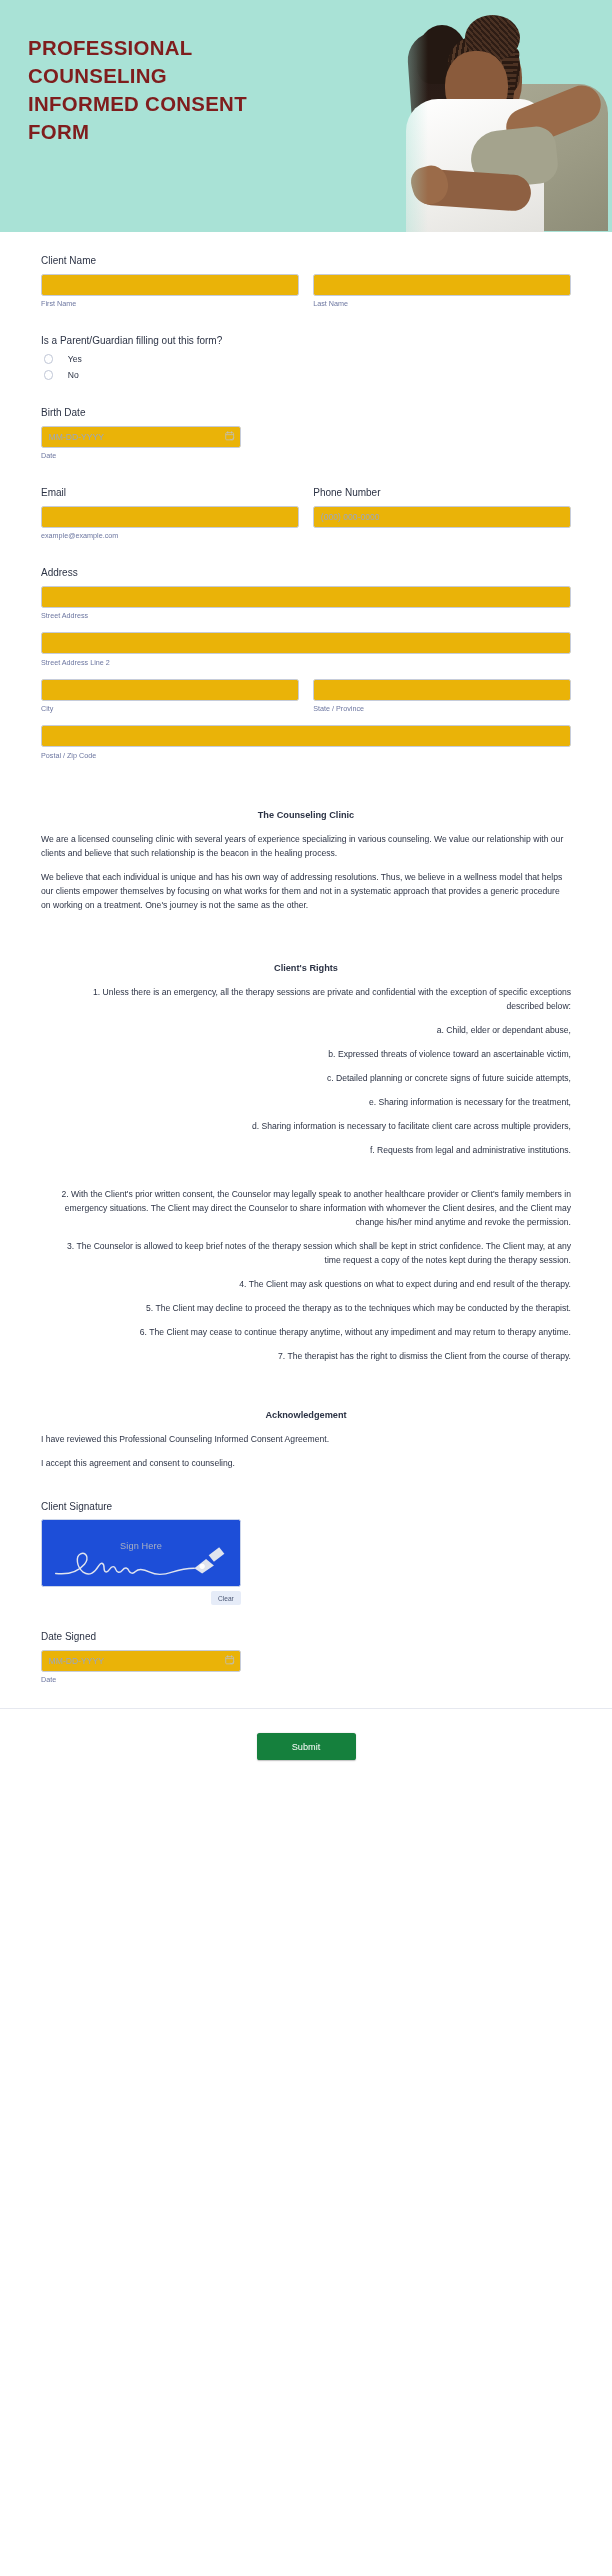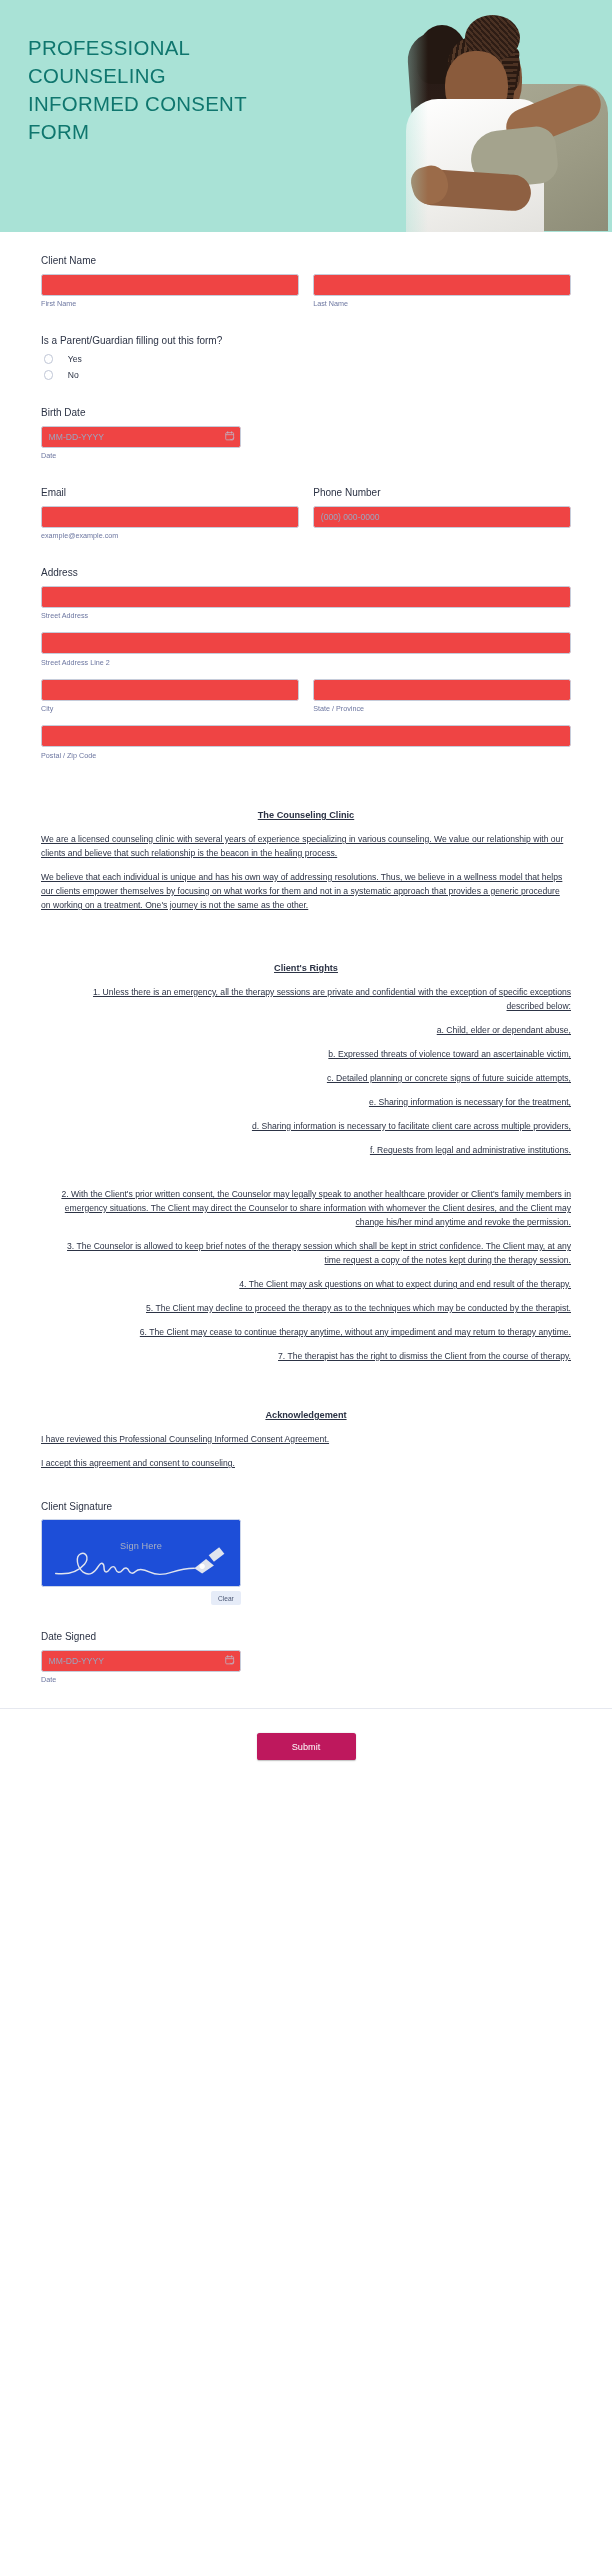--- a/index.html
+++ b/index.html
@@ -24,22 +24,22 @@
     overflow: hidden;
   }
   .header-title {
     position: absolute;
     left: 28px;
     top: 34px;
     width: 283px;
     font-size: 20.4px;
     line-height: 28px;
     letter-spacing: 0.3px;
-    font-weight: 400;
-    color: #0f766e;
+    font-weight: 700;
+    color: #7f1d1d;
     white-space: pre-line;
   }
   
   .header-photo {
     position: absolute;
     right: 0; top: 0;
     width: 263px; height: 232px;
   }
   .hp-bg { position:absolute; inset:0; background:#A9E2D6; }
   .hp-hairA {           
@@ -138,21 +138,21 @@
     font-size: 7.2px;
     color: #6C76A0;
     line-height: 9.2px;
     margin-top: 3.3px;
   }
   input.txt {
     width: 100%;
     height: 22px;
     border: 0.7px solid #C6CCDA;
     border-radius: 2.6px;
-    background: #ef4444;
+    background: #eab308;
     font-family: "Liberation Sans", sans-serif;
     font-size: 8.6px;
     color: #2C3345;
     padding: 0 6.6px;
     outline: none;
   }
   input.txt::placeholder { color: #9AA6C0; font-size: 8.6px; }
   .row2 { display: flex; gap: 14.5px; }
   .row2 > div { flex: 1 1 0; min-width: 0; }
 
@@ -171,21 +171,21 @@
   .radio-dot {
     width: 9.2px; height: 9.2px;
     border: 0.7px solid #BFC6D6;
     border-radius: 50%;
     background: #fff;
     flex: 0 0 auto;
   }
   .radio-label { font-size: 8.6px; color: #2C3345; }
 
   
-  .block { padding: 0 41px; text-decoration: underline; }
+  .block { padding: 0 41px; }
   .block-title {
     text-align: center;
     font-size: 9.2px;
     font-weight: 700;
     color: #2C3345;
     margin: 0 0 12px 0;
   }
   .para {
     font-size: 8.6px;
     line-height: 14px;
@@ -221,21 +221,21 @@
     font-family: "Liberation Sans", sans-serif;
     font-size: 6.6px;
     padding: 3.3px 7.2px;
     cursor: pointer;
   }
 
   
   .divider { border: none; border-top: 0.7px solid #E6E8EF; margin: 0; }
   .submit-wrap { text-align: center; padding: 24px 0 26px 0; }
   .submit-btn {
-    background: #be185d;
+    background: #15803d;
     color: #FFFFFF;
     border: none;
     border-radius: 2.6px;
     font-family: "Liberation Sans", sans-serif;
     font-size: 9.2px;
     padding: 8.6px 0;
     width: 99px;
     cursor: pointer;
     box-shadow: 0 0.7px 1.3px rgba(0,0,0,.25);
   }

